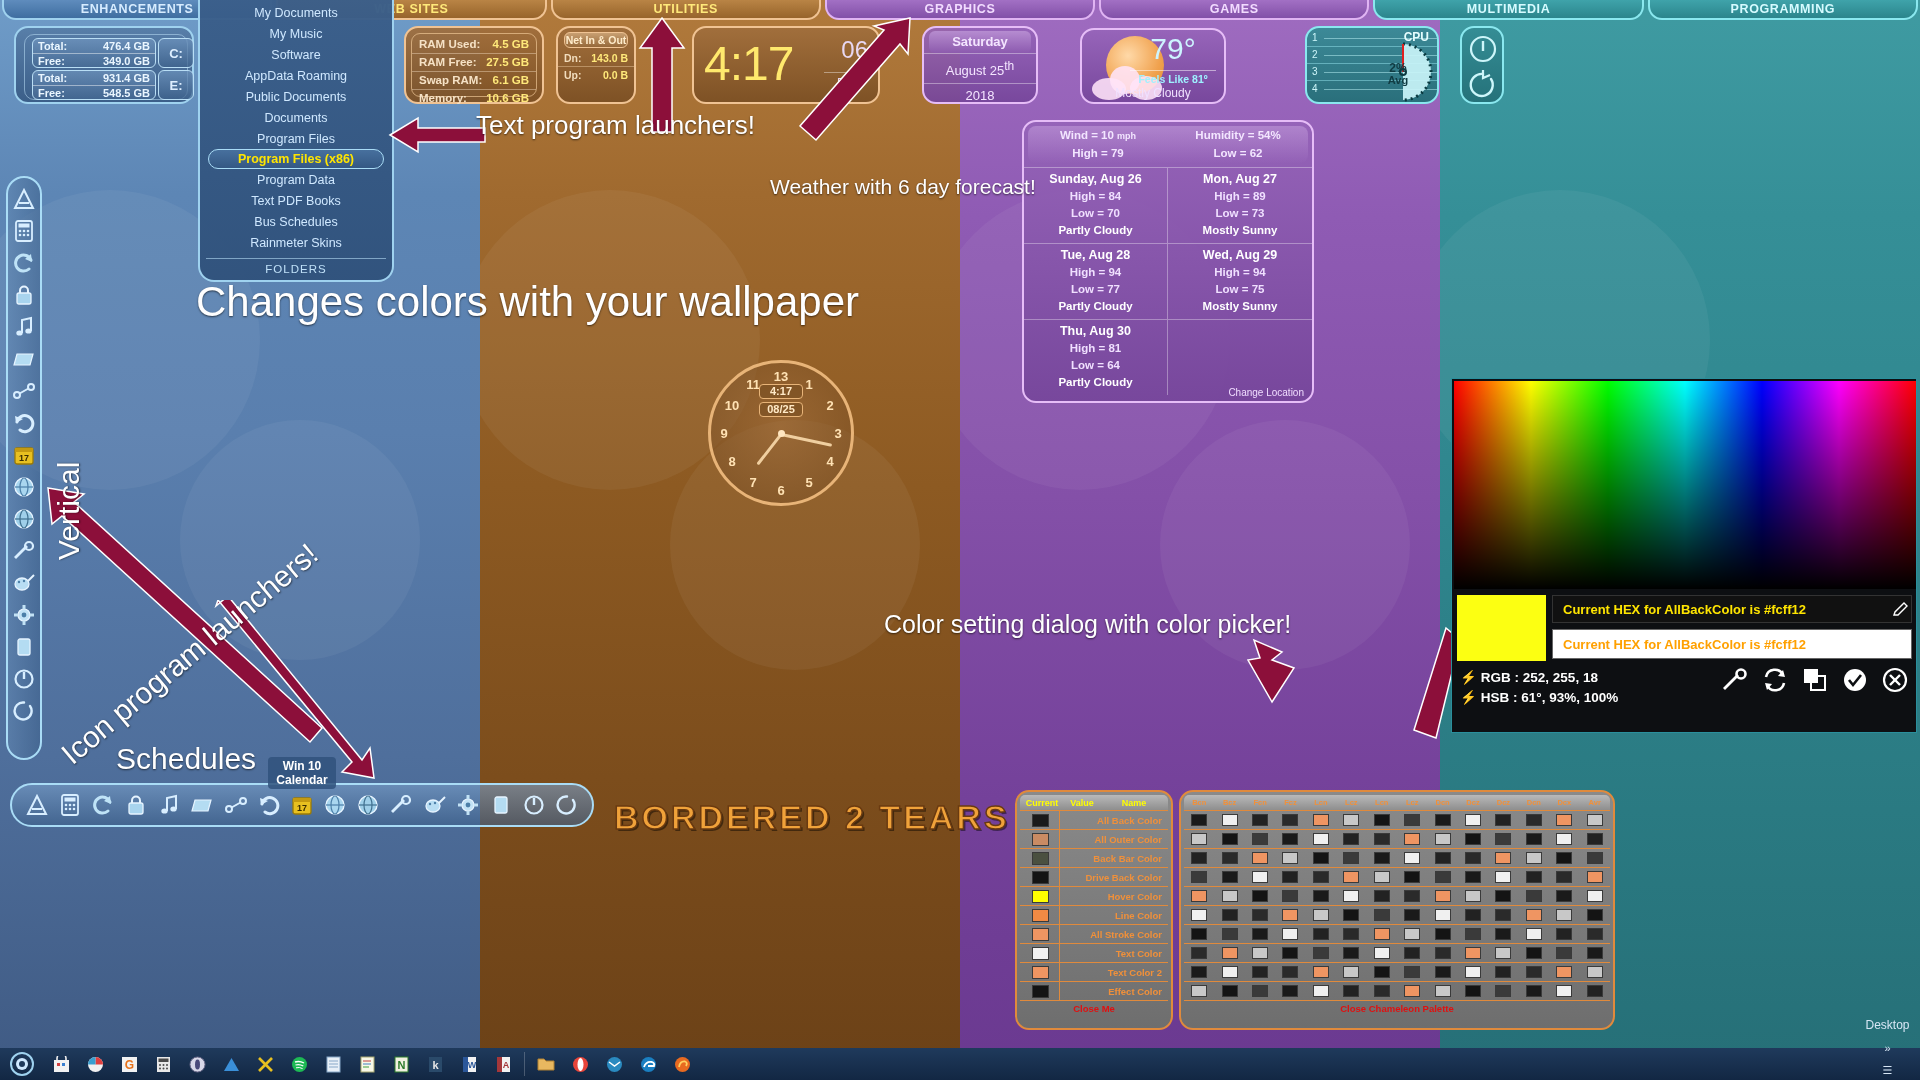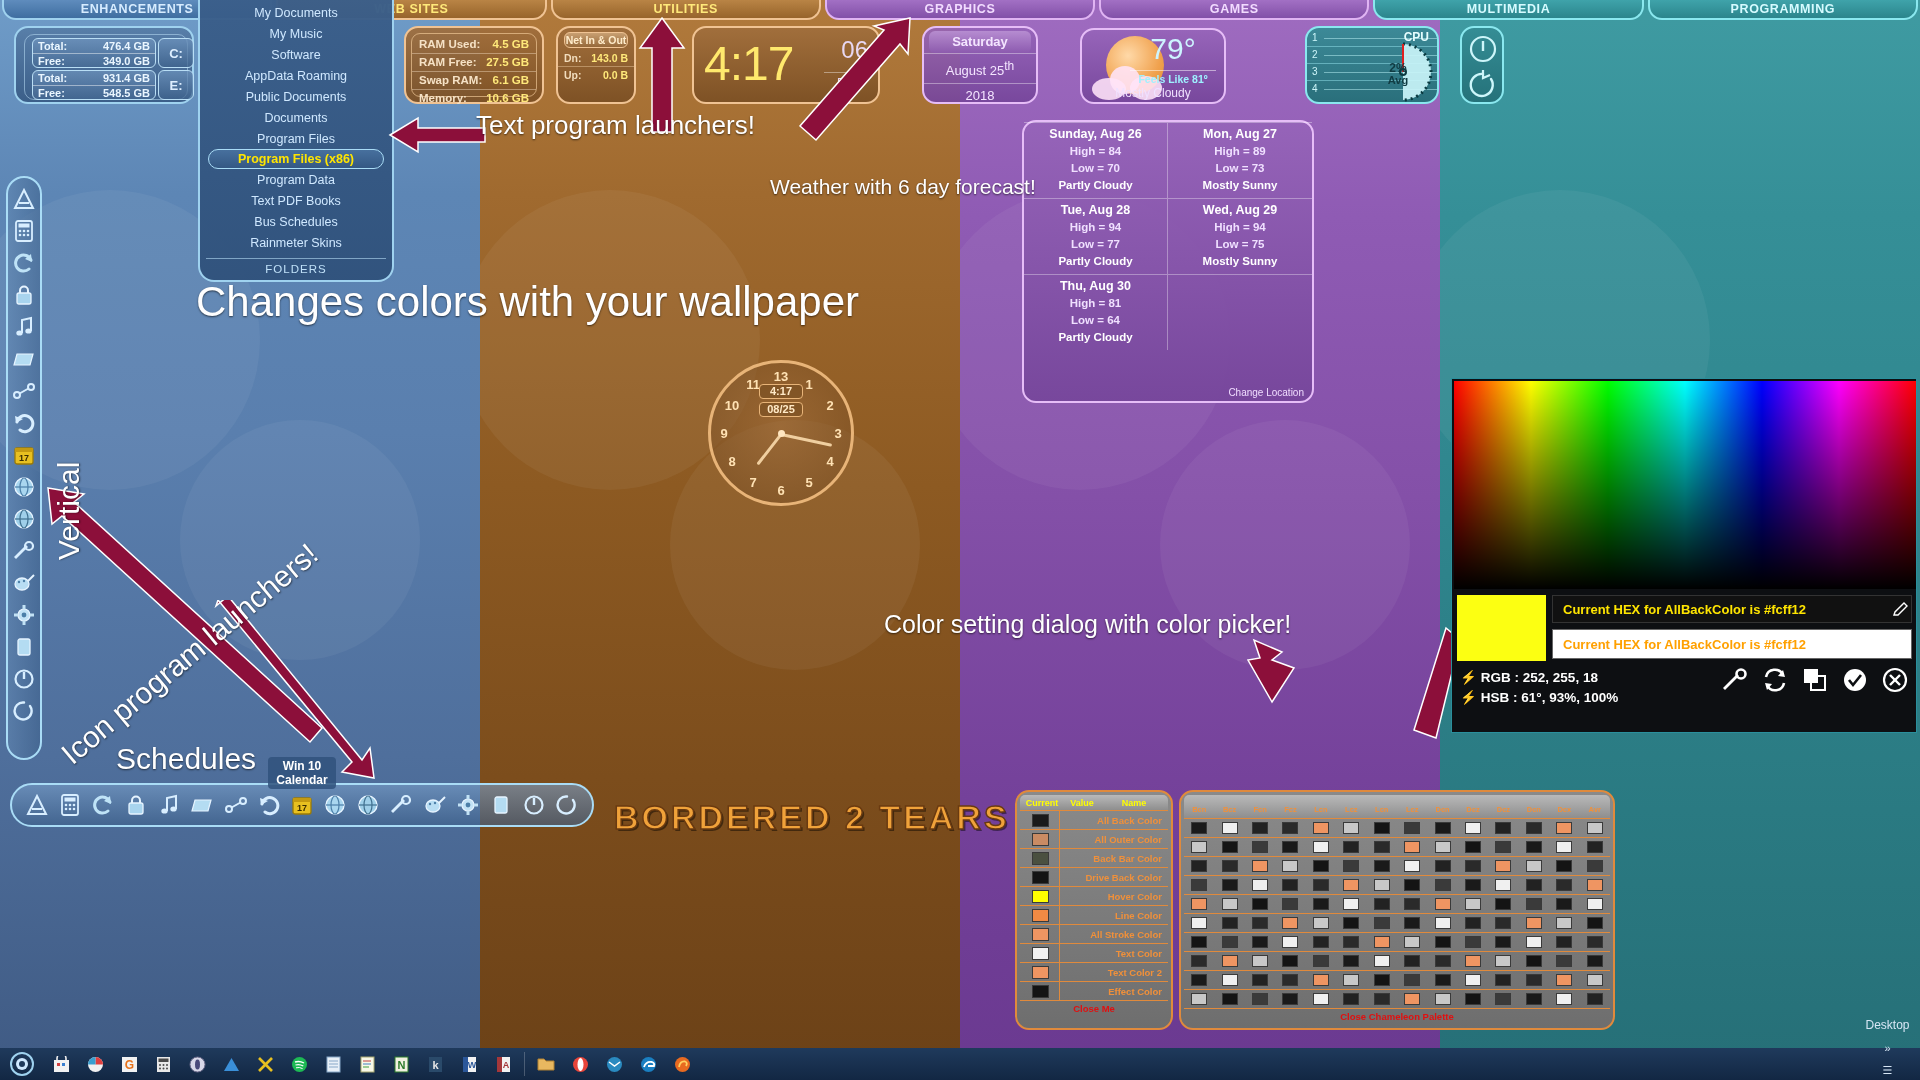--- a/index.html
+++ b/index.html
@@ -217,22 +217,22 @@
             background:linear-gradient(180deg,#b9b9b9,#8e8e8e); border-radius:5px 5px 0 0; }
   .cs-hdr div { font-size:9px; font-weight:bold; text-align:center; line-height:16px; }
   .cs-row { display:flex; height:19px; border-bottom:1px solid #e08a3c; align-items:center; }
   .cs-sw { width:17px; height:13px; margin-left:12px; border:1px solid #3a3a3a; }
   .cs-div { width:1px; height:19px; background:#e08a3c; margin-left:10px; }
   .cs-nm { flex:1; text-align:right; padding-right:6px; font-size:9.5px; font-weight:bold; color:#f0903a; }
   .cs-close { text-align:center; font-size:9.5px; font-weight:bold; color:#e01010; line-height:16px; }
   .cs-grid-row { display:flex; height:19px; border-bottom:1px solid #e08a3c; align-items:center; }
   .cs-cell { flex:1; display:flex; justify-content:center; }
   .cs-cell i { display:block; width:16px; height:12px; border:1px solid #3a3a3a; }
-  .cs-ghdr { display:flex; height:24px; border-bottom:1px solid #e08a3c;
-             background:linear-gradient(180deg,#b9b9b9,#8e8e8e); border-radius:5px 5px 0 0;align-items:flex-end; }
+  .cs-ghdr { display:flex; height:16px; border-bottom:1px solid #e08a3c;
+             background:linear-gradient(180deg,#b9b9b9,#8e8e8e); border-radius:5px 5px 0 0; }
   .cs-ghdr div { flex:1; font-size:7.5px; font-weight:bold; text-align:center; line-height:16px; color:#f0903a; }
 
   
   #b2t { position:absolute; left:614px; top:798px; z-index:28;
          font-size:34px; font-weight:bold; letter-spacing:3px;
          color:#f0a23a; -webkit-text-stroke:1.5px #6a3a10;
          text-shadow:2px 2px 0 rgba(0,0,0,.45); }
 
   
   #taskbar { position:absolute; left:0; bottom:0; width:1920px; height:32px; z-index:50;
@@ -467,20 +467,43 @@
   </div>
   <div class="pw-btn" style="top:42px;">
     <svg viewBox="0 0 30 30" width="30" height="30">
         <path d="M23 9 A11 11 0 1 1 15 4 L15 4" fill="none" stroke="#cdf6fa" stroke-width="2.4" stroke-linecap="round"></path>
         <polyline points="15,0 15,8 22,5" fill="none" stroke="#cdf6fa" stroke-width="2.2"></polyline>
       </svg>
   </div>
 </div>
 
 <div class="widget w-purple" id="forecast">
+  <div id="fc-hdr">
+    <div class="fc-top">
+      <div>
+        <span>Wind =</span>
+        <span>10</span>
+        <span style="font-size:9px;">mph</span>
+      </div>
+      <div>
+        <span>Humidity =</span>
+        <span>54%</span>
+      </div>
+    </div>
+    <div class="fc-top">
+      <div>
+        <span>High  =</span>
+        <span>79</span>
+      </div>
+      <div>
+        <span>Low  =</span>
+        <span>62</span>
+      </div>
+    </div>
+  </div>
   <div class="fc-grid">
     <div class="fc-cell">
       <div class="fc-day">Sunday,  Aug 26</div>
       <div class="fc-hi">High = 84</div>
       <div class="fc-lo">Low = 70</div>
       <div class="fc-cond">Partly Cloudy</div>
     </div>
     <div class="fc-cell">
       <div class="fc-day">Mon,  Aug 27</div>
       <div class="fc-hi">High = 89</div>

